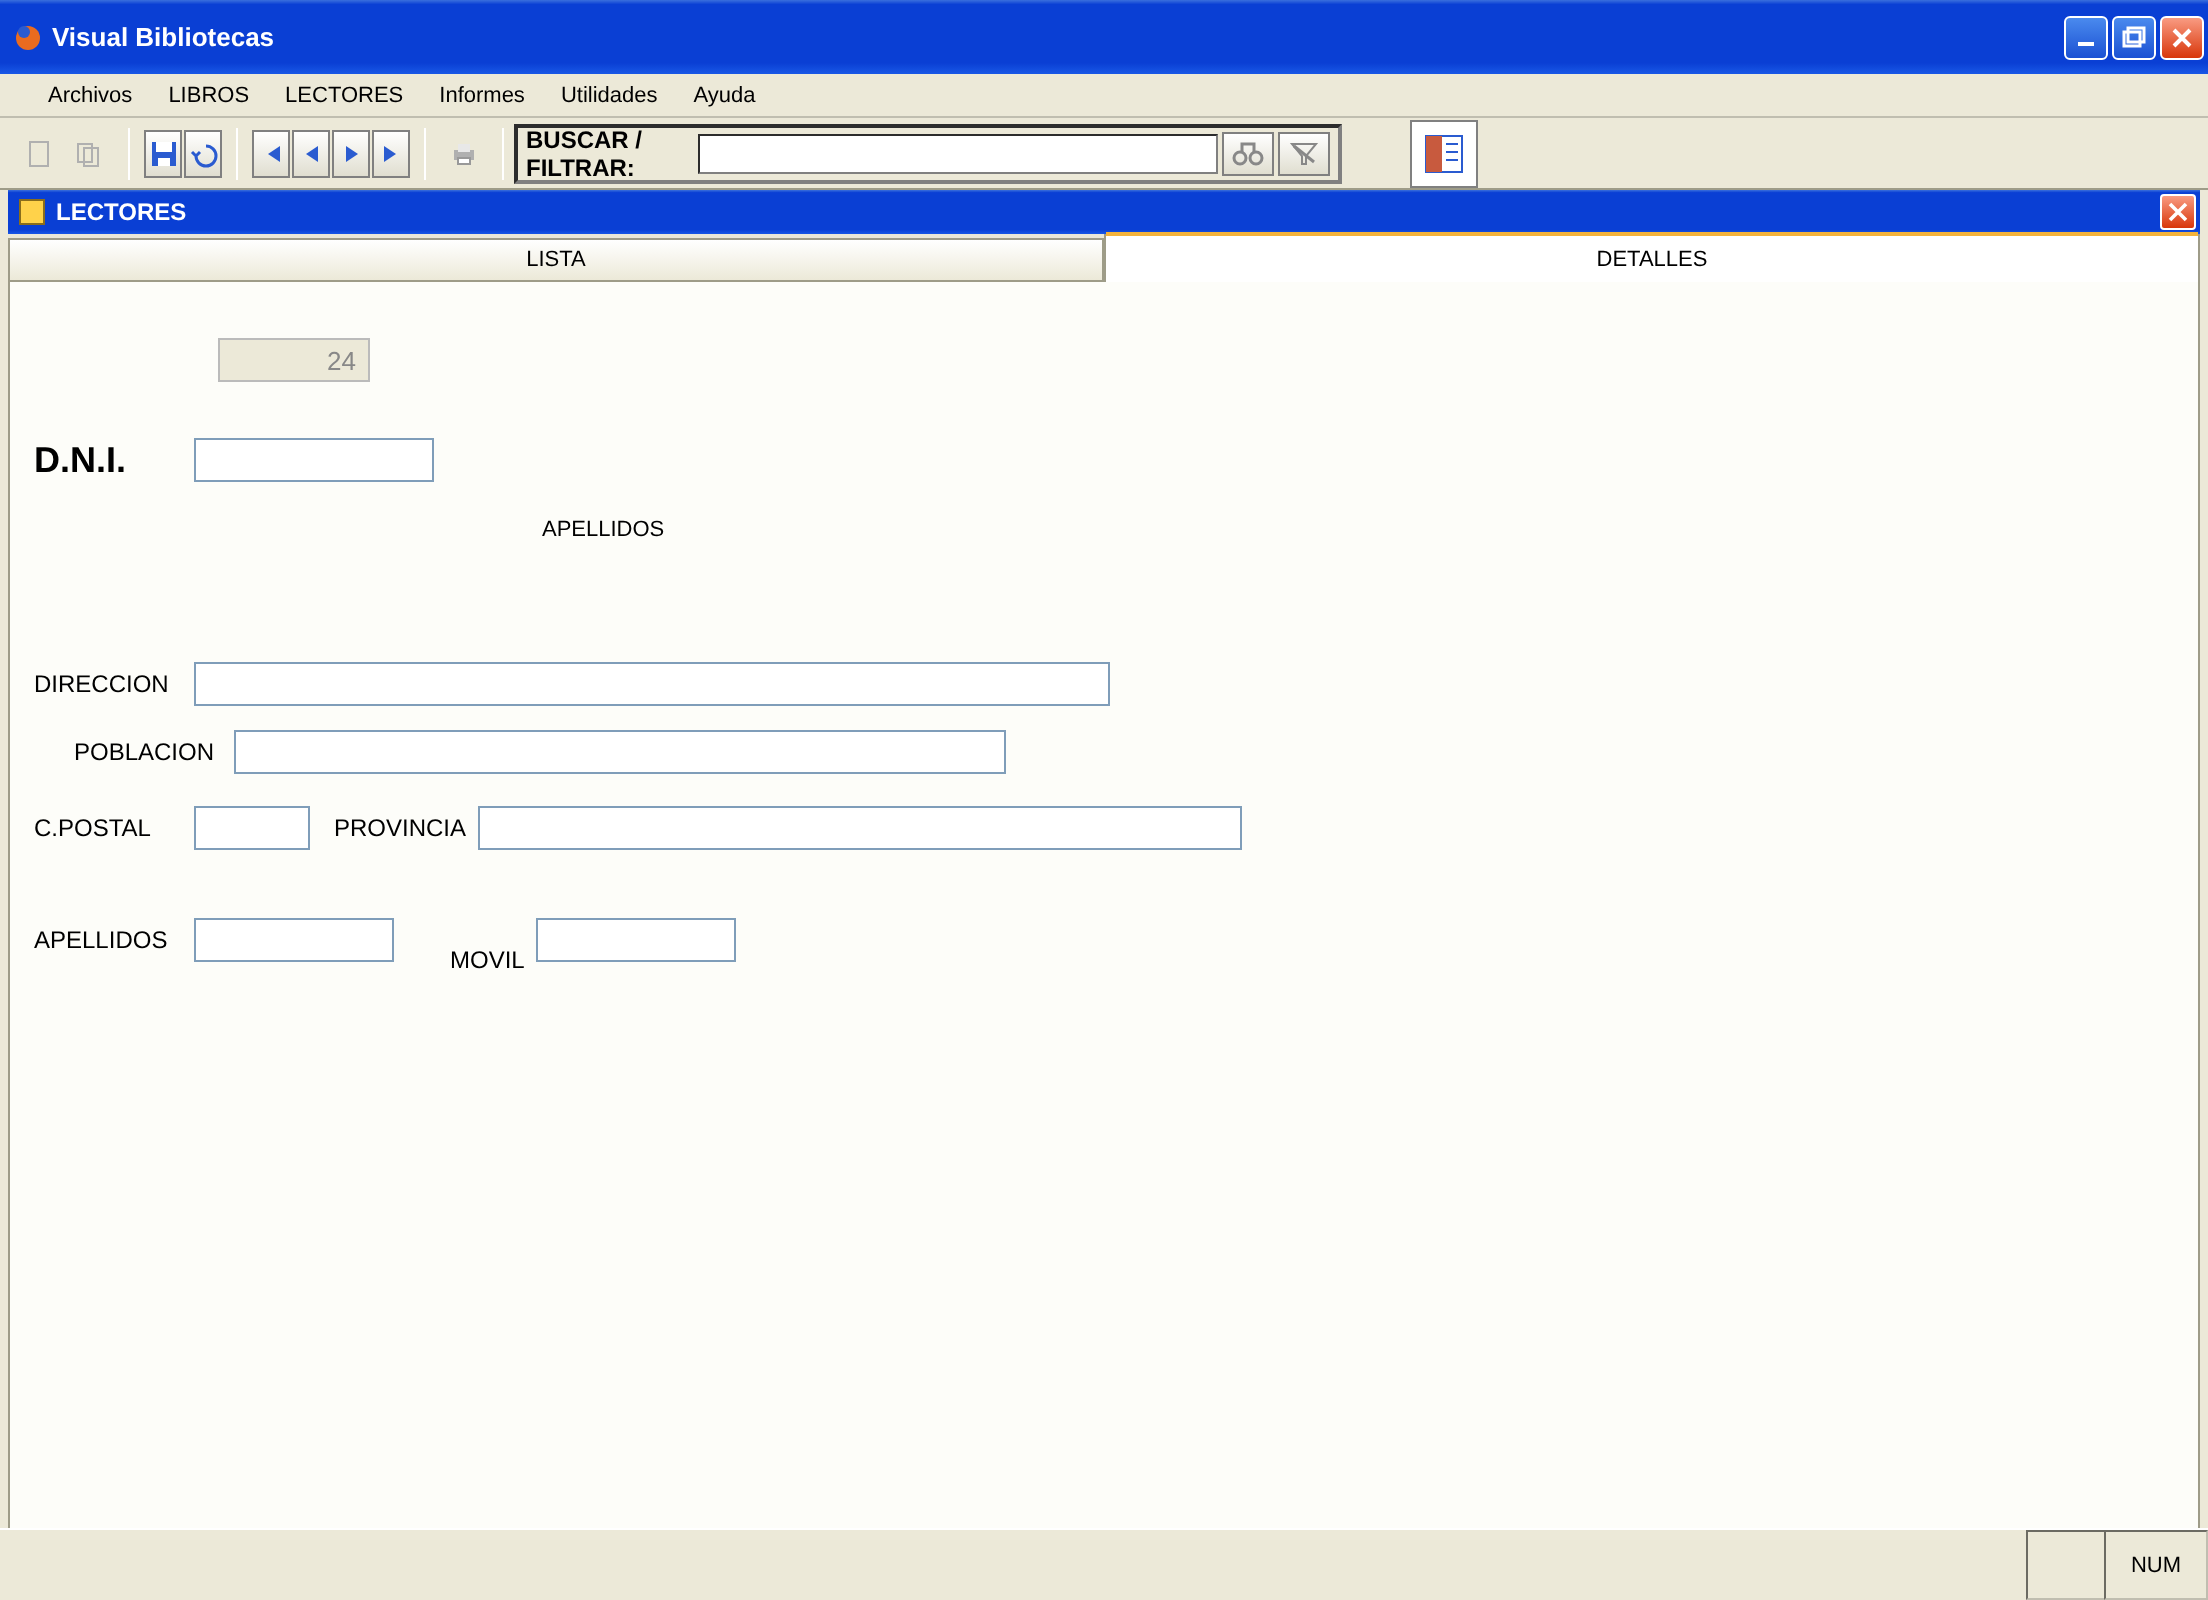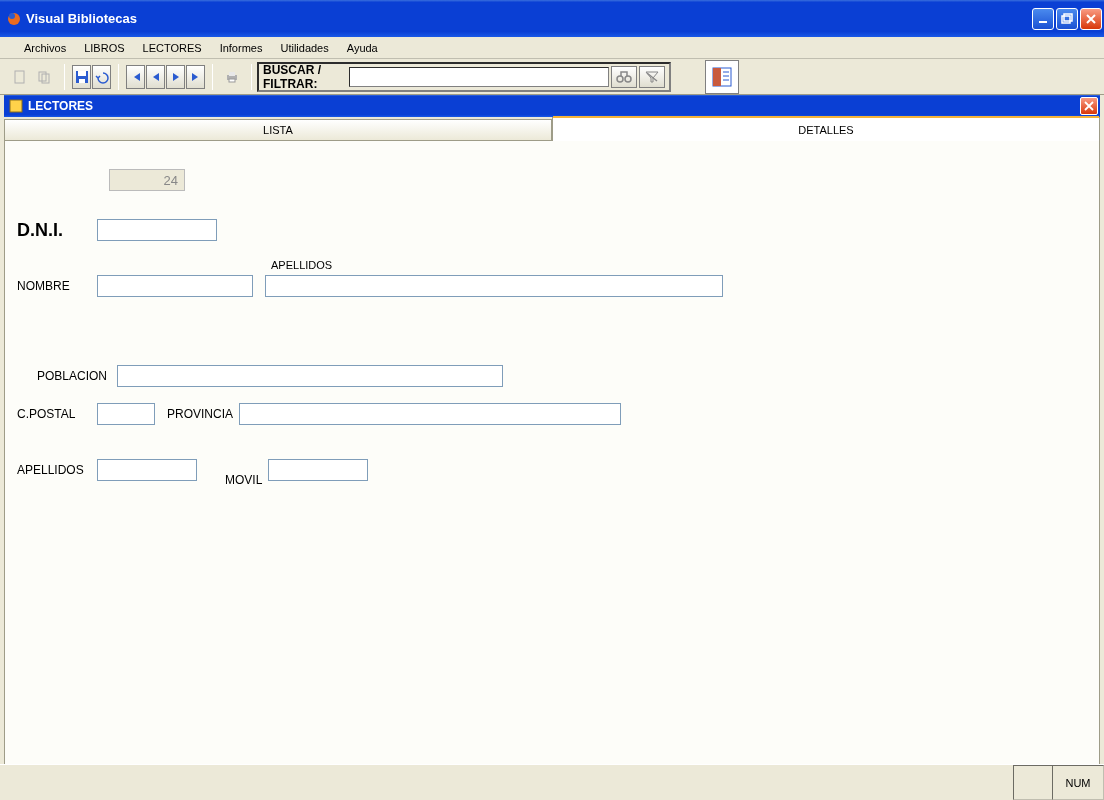--- a/index.html
+++ b/index.html
@@ -348,27 +348,25 @@
 
     <div class="row" style="top:78px; left:12px;">
       <span class="lbl big">D.N.I.</span>
       <input class="inp" style="width: 120px;" value="">
     </div>
 
     <div class="row" style="top:118px; left:266px;">
       <span style="font-size:11px;">APELLIDOS</span>
     </div>
 
-    <div class="row" style="top:134px; left:12px;">
-      <span class="lbl">NOMBRE</span>
-      <input class="inp" style="width: 156px;" value="">
-      <span style="width:12px;"></span>
+
+    <div class="row" style="top:190px; left:12px;">
+      <span class="lbl">DIRECCION</span>
       <input class="inp" style="width: 458px;" value="">
     </div>
-
 
     <div class="row" style="top:224px; left:12px;margin-left:20px;">
       <span class="lbl">POBLACION</span>
       <input class="inp" style="width: 386px;" value="">
     </div>
 
     <div class="row" style="top:262px; left:12px;">
       <span class="lbl">C.POSTAL</span>
       <input class="inp" style="width: 58px;" value="">
       <span style="width:6px;"></span>

